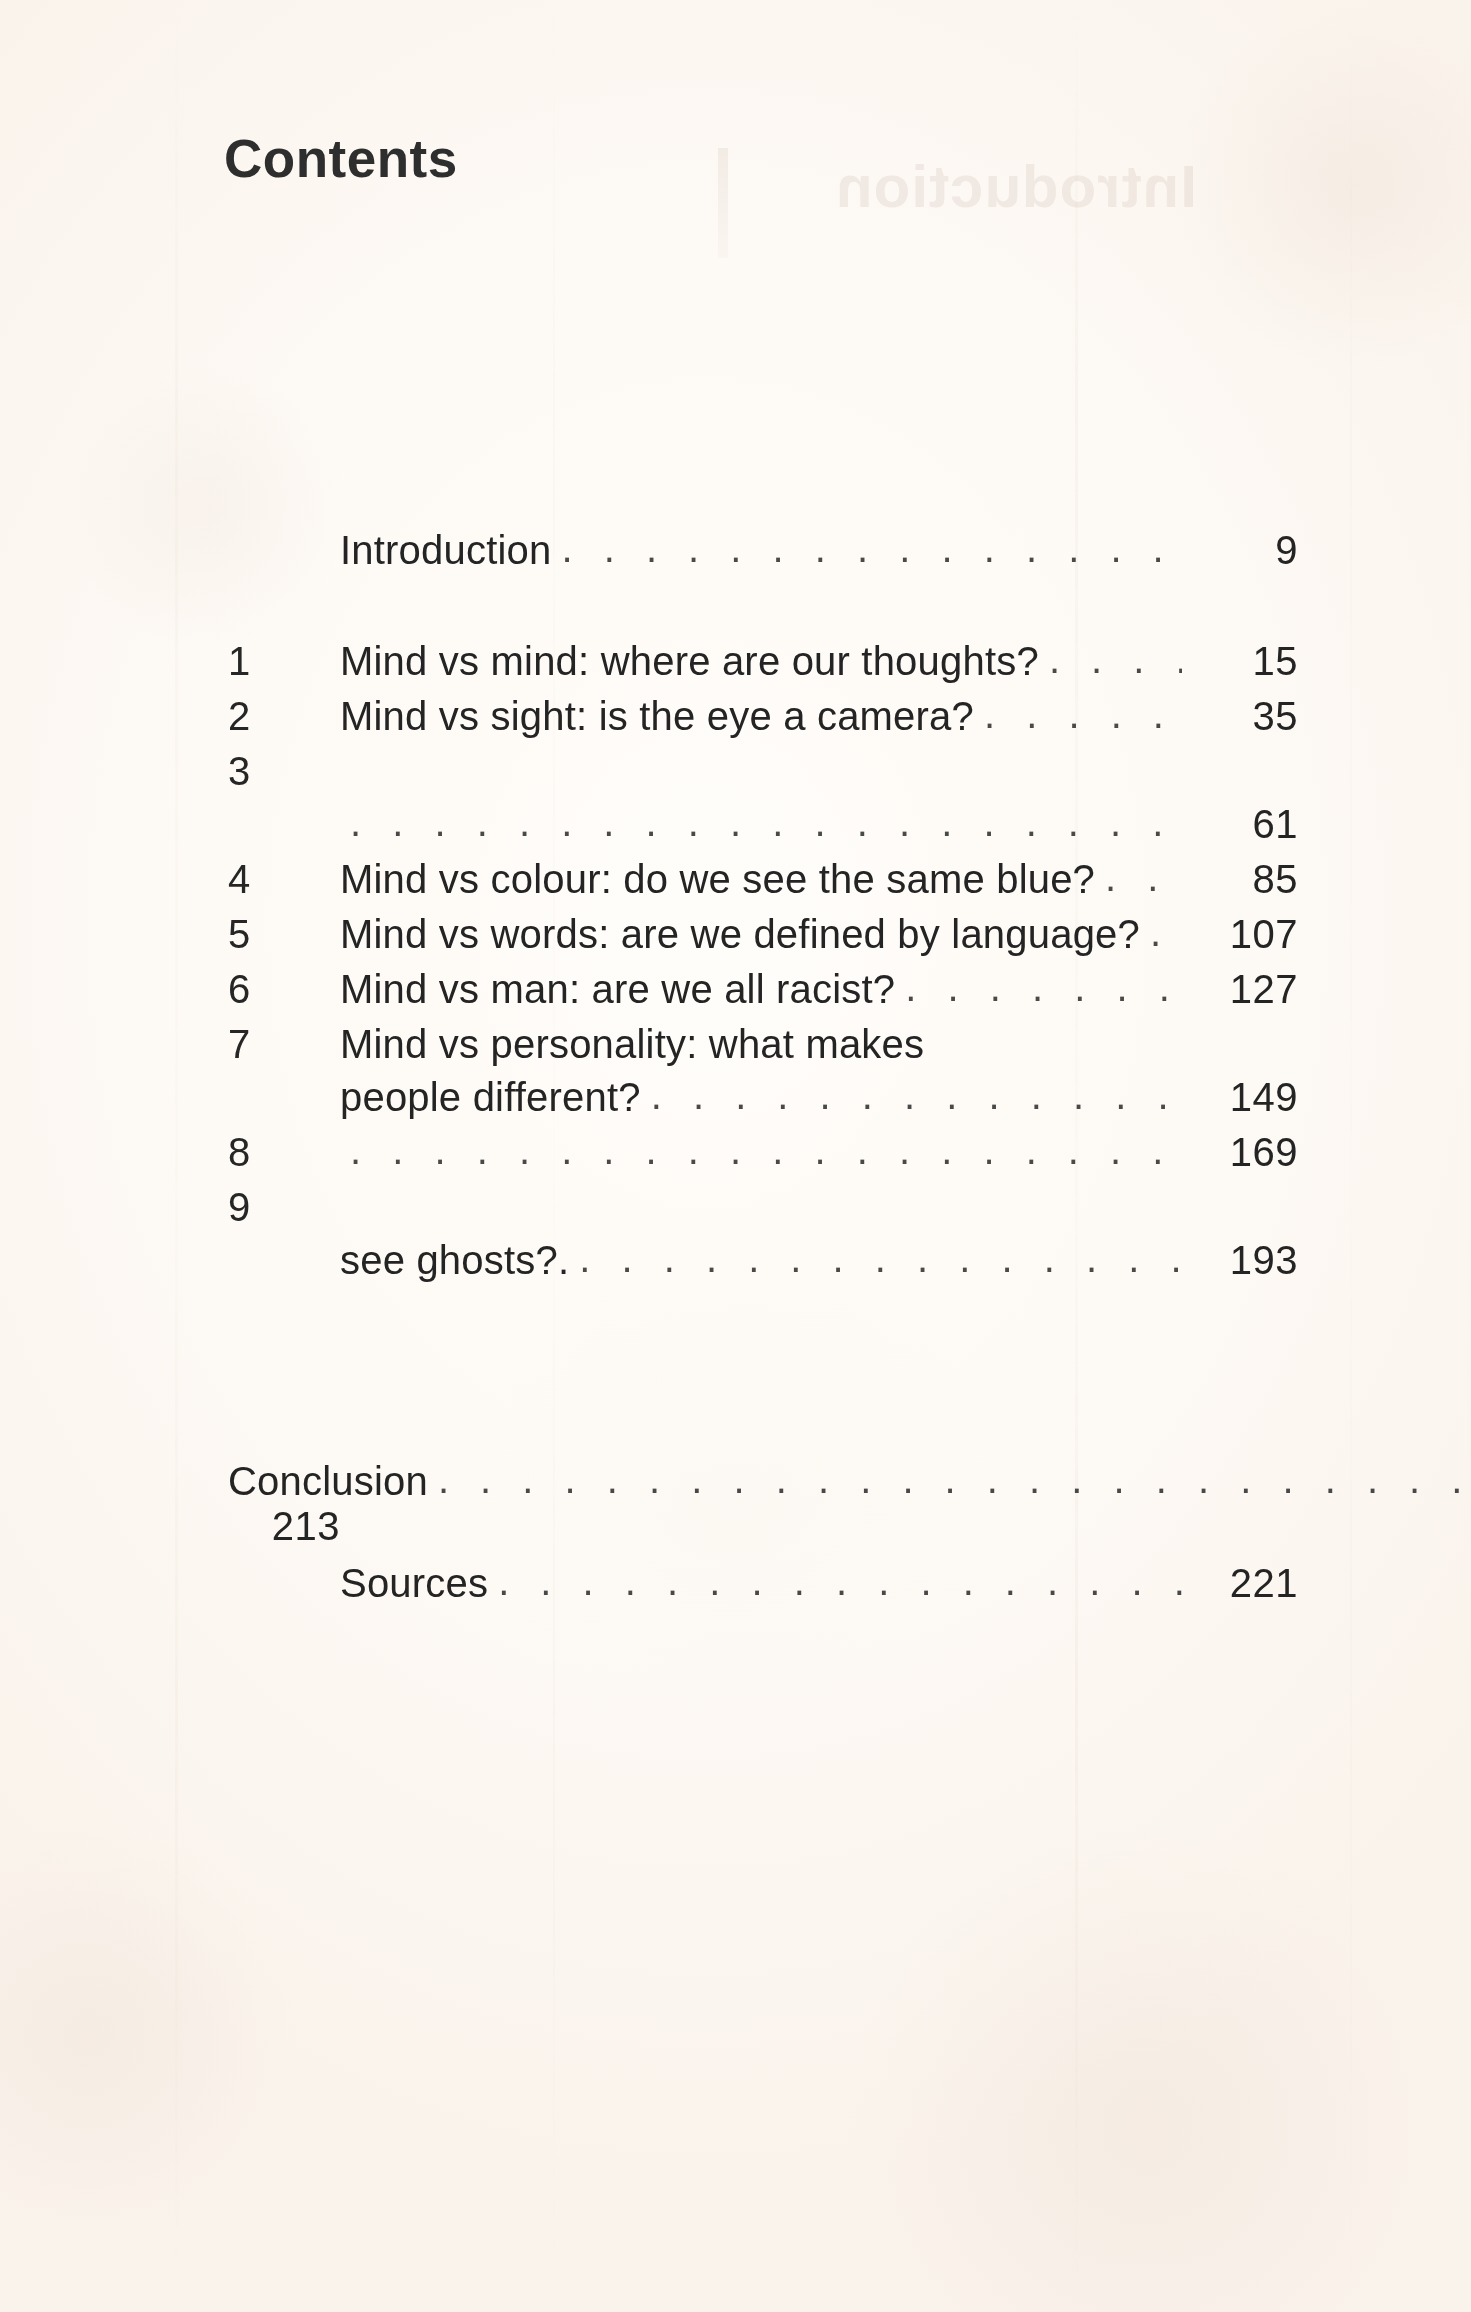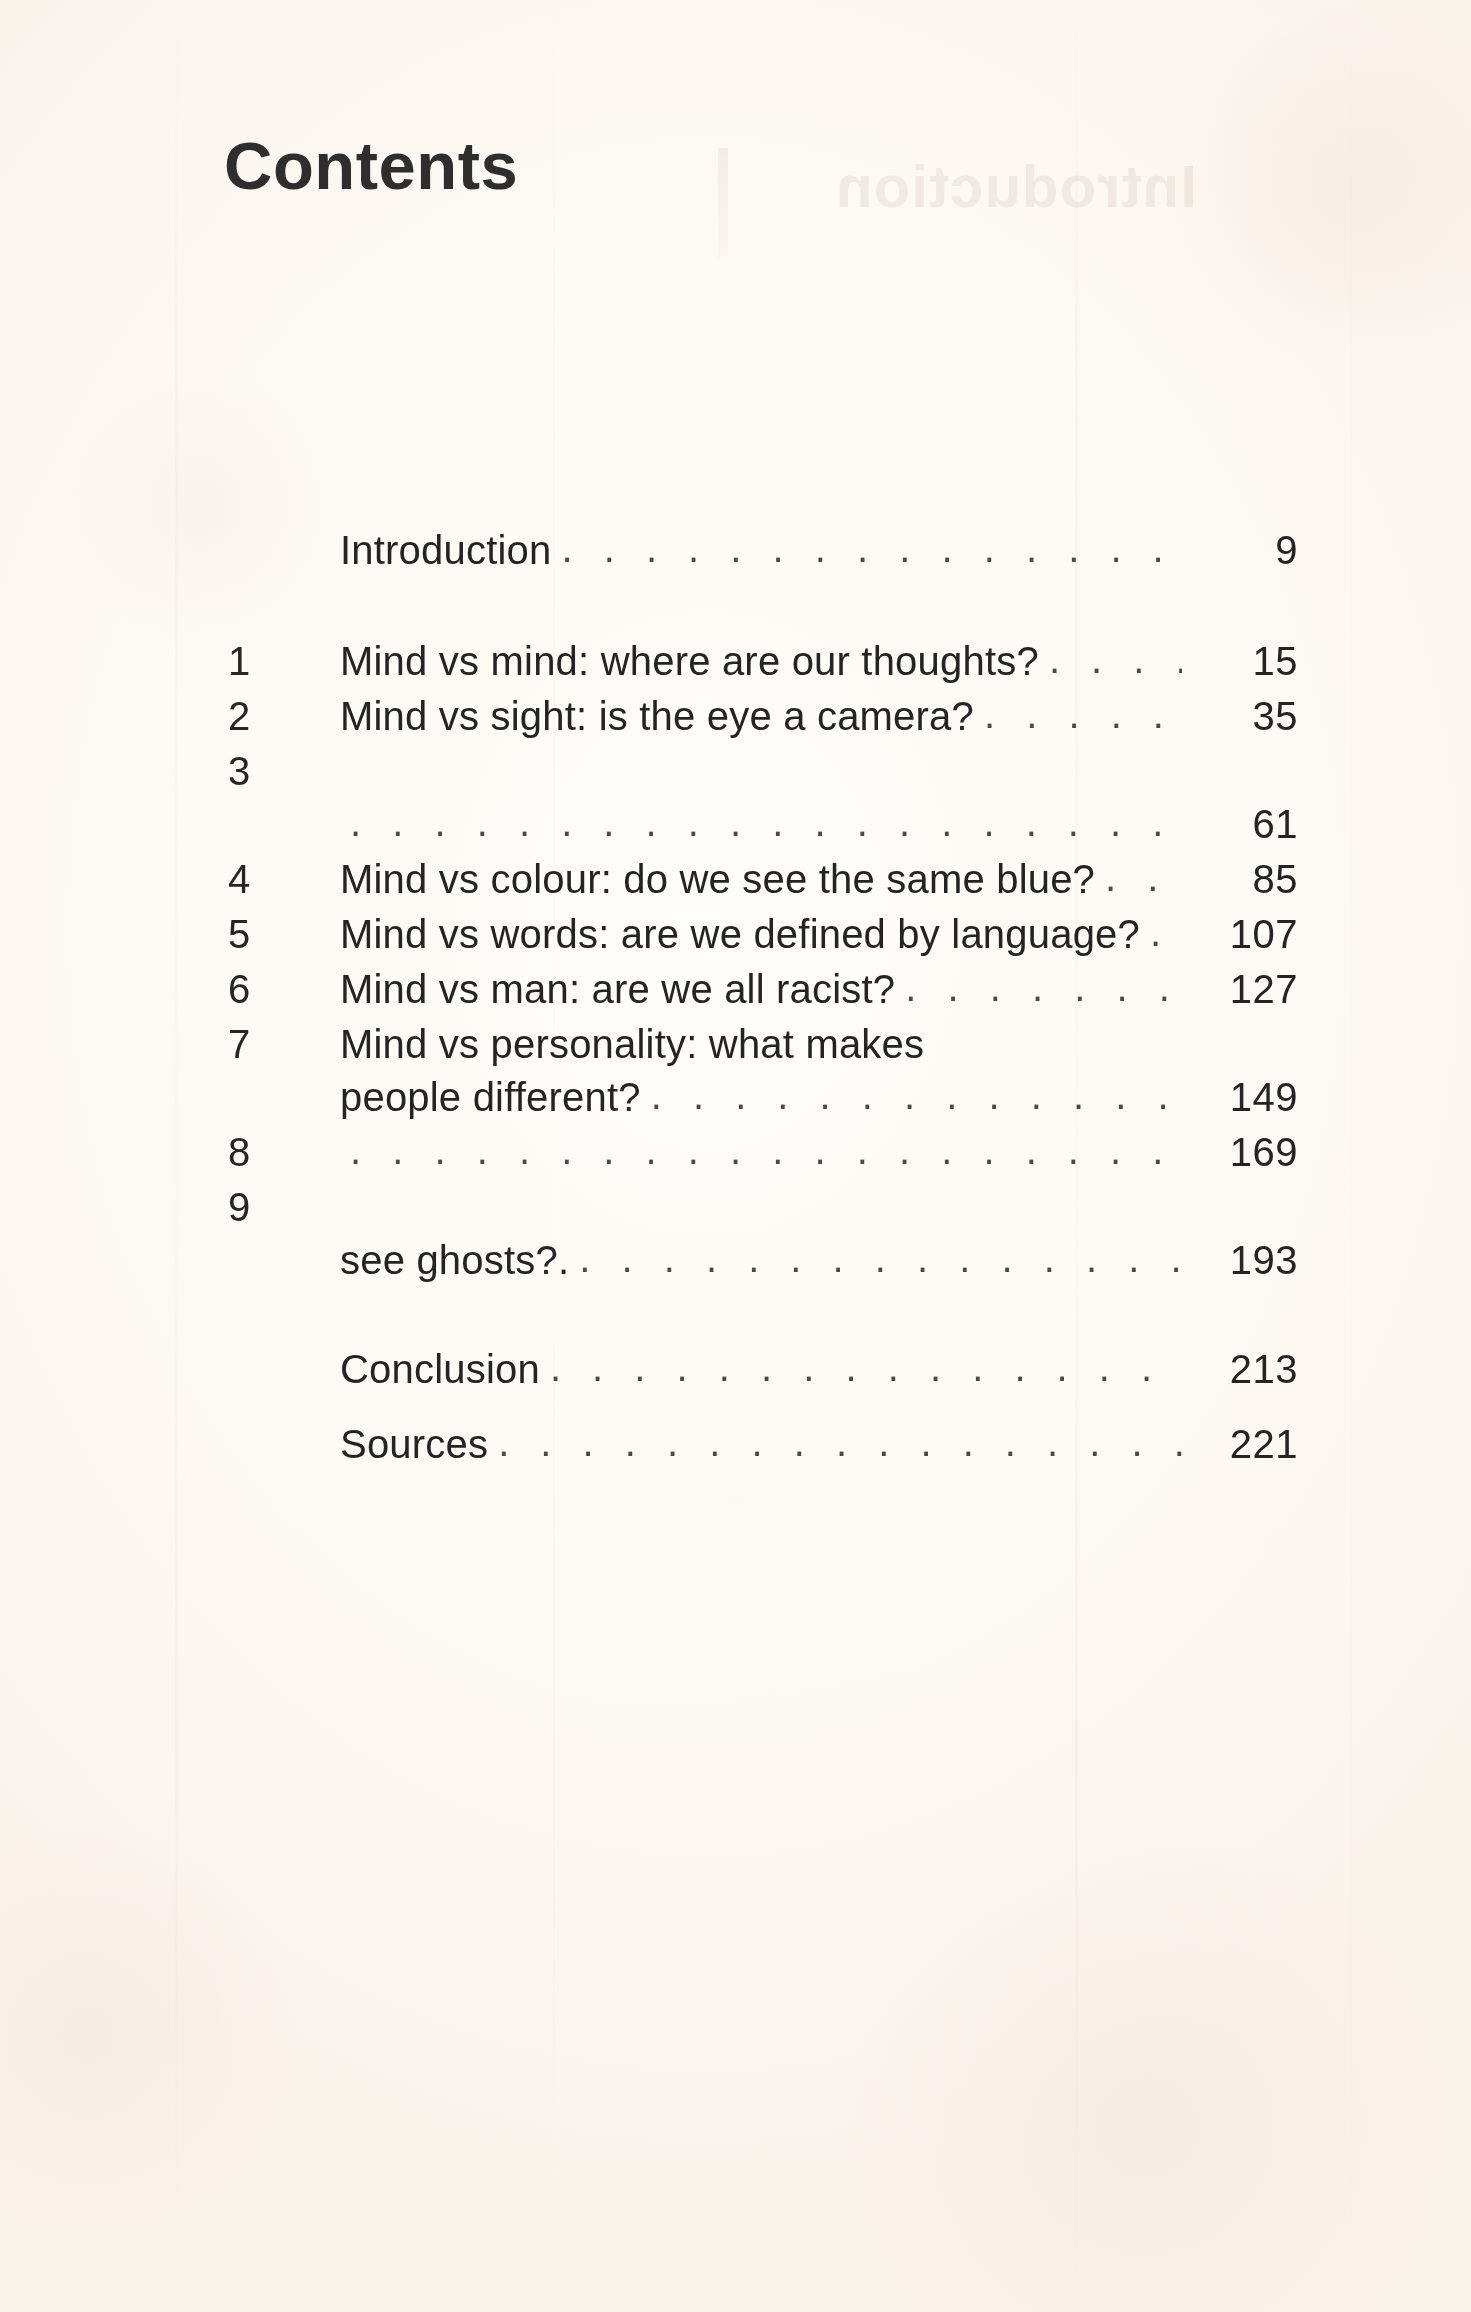--- a/index.html
+++ b/index.html
@@ -96,21 +96,21 @@
     left: 0;
     top: 0;
     width: 1471px;
     height: 2312px;
   }
 
   .toc-title {
     position: absolute;
     left: 224px;
     top: 132px;
-    font-size: 67px;
+    font-size: 53px;
     font-weight: 700;
     letter-spacing: 0.5px;
     color: #2e2e2e;
     line-height: 1;
   }
 
   .toc {
     position: absolute;
     left: 228px;
     top: 528px;
@@ -174,21 +174,21 @@
     color: #242424;
     letter-spacing: 0.5px;
   }
 
   
   .row.cont .num { visibility: hidden; }
 
   
   .row.intro { margin-bottom: 66px; }
   .row.first-line { margin-bottom: 8px; }
-  .row.conclusion { margin-bottom: 30px; }
+  .row.conclusion { margin-bottom: 12px; flex-direction: column; }
 
   .back-matter { margin-top: 64px; }
 </style>
 </head>
 <body>
 
 <div class="page">
 
   <div class="paper-grain"></div>
 

